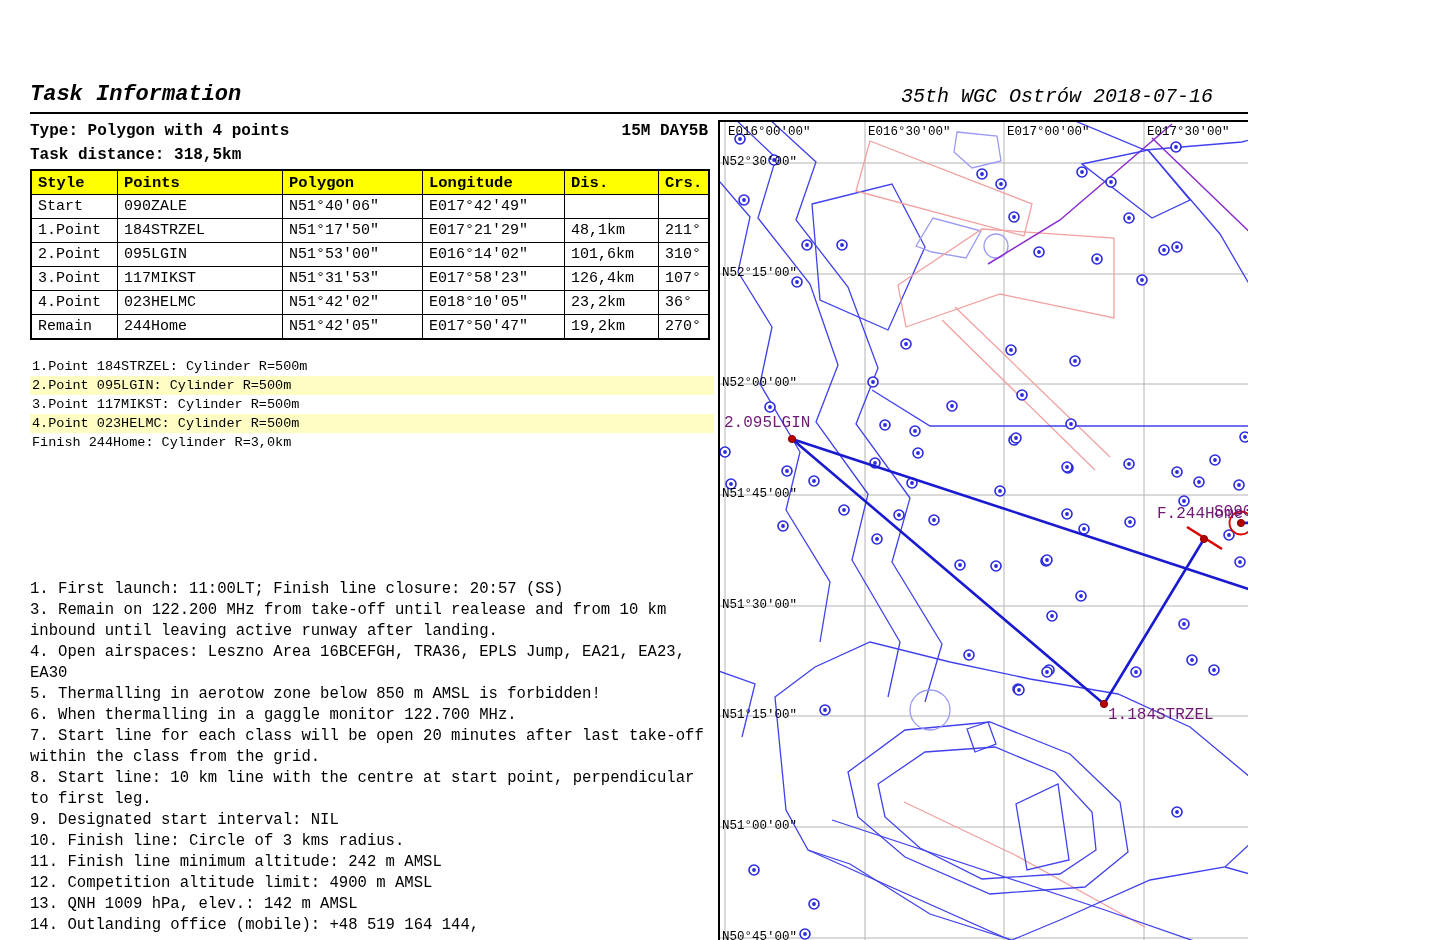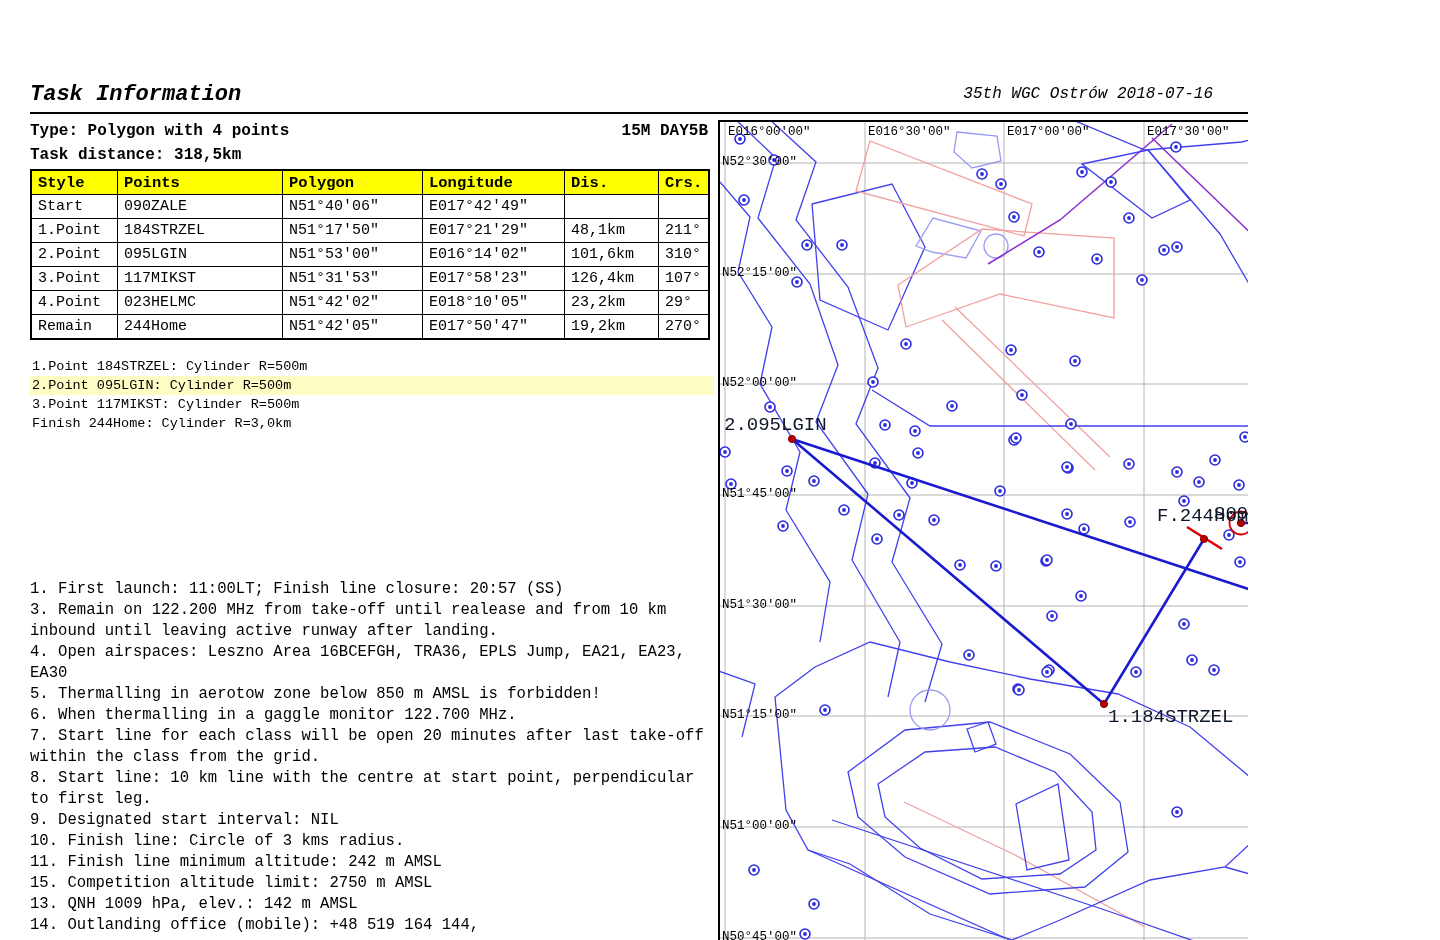--- a/index.html
+++ b/index.html
@@ -5,21 +5,21 @@
   html,body{margin:0;padding:0;background:#fff;}
   .page{position:relative;width:1248px;height:940px;background:#fff;overflow:hidden;
         font-family:Liberation Mono, monospace;color:#000;}
   
   .logo{position:absolute;top:0;left:1255px;width:185px;height:60px;}
   .logo-slash{position:absolute;left:12px;top:-6px;width:9px;height:56px;background:#252f63;transform:skewX(-18deg);}
   .logo-text{position:absolute;left:42px;top:-4px;font-weight:800;font-size:24px;line-height:26px;
              color:#252f63;letter-spacing:0.5px;}
   
   .title{position:absolute;left:30px;top:82px;font-size:22px;font-weight:bold;font-style:italic;}
-  .header-right{position:absolute;right:35px;top:85px;font-size:16px;font-style:italic;}
+  .header-right{position:absolute;right:35px;top:85px;font-size:20px;font-style:italic;}
   .title-rule{position:absolute;left:30px;top:112px;width:1375px;height:2px;background:#000;}
   
   .type-line{position:absolute;left:30px;top:122px;width:678px;font-size:16px;font-weight:bold;}
   .type-line .right{float:right;}
   .dist-line{position:absolute;left:30px;top:146px;font-size:16px;font-weight:bold;}
   
   table.task{position:absolute;left:30px;top:169px;border-collapse:collapse;font-size:15px;
              border:2px solid #000;padding-left:40px;}
   table.task th,table.task td{border:1px solid #000;height:23px;padding:0 0 0 6px;text-align:left;
              white-space:nowrap;overflow:hidden;}
@@ -30,21 +30,21 @@
   .obs-line{height:19px;padding-left:2px;}
   .obs-line.hl{background:#fdfdc4;}
   
   .notes{position:absolute;left:30px;top:579px;width:678px;font-size:15.6px;line-height:21px;}
   
   .map{position:absolute;left:718px;top:120px;width:722px;height:820px;background:#fff;
        border-left:2px solid #000;border-top:2px solid #000;border-right:2px solid #111;box-sizing:border-box;}
   .map svg{position:absolute;left:0;top:0;}
   .grid-label-lon{position:absolute;font-size:12.5px;color:#000;white-space:nowrap;}
   .grid-label-lat{position:absolute;font-size:12.5px;color:#000;white-space:nowrap;}
-  .pt-label{position:absolute;font-size:19px;color:#0f172a;white-space:nowrap;}
+  .pt-label{position:absolute;font-size:16px;color:#701a75;white-space:nowrap;}
 </style>
 </head>
 <body>
 
 <div class="page">
 
   <div class="logo">
     <div class="logo-slash"></div>
     <div class="logo-text">
       <div>GLIDING</div>
@@ -105,54 +105,55 @@
           <td class="c3">E017°58'23"</td>
           <td class="c4">126,4km</td>
           <td class="c5">107°</td>
         </tr>
         <tr>
           <td class="c0">4.Point</td>
           <td class="c1">023HELMC</td>
           <td class="c2">N51°42'02"</td>
           <td class="c3">E018°10'05"</td>
           <td class="c4">23,2km</td>
-          <td class="c5">29°</td>
+          <td class="c5">36°</td>
         </tr>
         <tr>
           <td class="c0">Remain</td>
           <td class="c1">244Home</td>
           <td class="c2">N51°42'05"</td>
           <td class="c3">E017°50'47"</td>
           <td class="c4">19,2km</td>
           <td class="c5">270°</td>
         </tr>
       </tbody>
   </table>
 
   <div class="obs">
     <div id="obs-lines">
         <div class="obs-line">1.Point 184STRZEL: Cylinder R=500m</div>
         <div class="obs-line hl">2.Point 095LGIN: Cylinder R=500m</div>
         <div class="obs-line">3.Point 117MIKST: Cylinder R=500m</div>
+        <div class="obs-line hl">4.Point 023HELMC: Cylinder R=500m</div>
         <div class="obs-line">Finish 244Home: Cylinder R=3,0km</div>
       </div>
   </div>
 
   <div class="notes" id="notes">
       <div>1. First launch: 11:00LT; Finish line closure: 20:57 (SS)</div>
       <div>3. Remain on 122.200 MHz from take-off until realease and from 10 km inbound until leaving active runway after landing.</div>
       <div>4. Open airspaces: Leszno Area 16BCEFGH, TRA36, EPLS Jump, EA21, EA23, EA30</div>
       <div>5. Thermalling in aerotow zone below 850 m AMSL is forbidden!</div>
       <div>6. When thermalling in a gaggle monitor 122.700 MHz.</div>
       <div>7. Start line for each class will be open 20 minutes after last take-off within the class from the grid.</div>
       <div>8. Start line: 10 km line with the centre at start point, perpendicular to first leg.</div>
       <div>9. Designated start interval: NIL</div>
       <div>10. Finish line: Circle of 3 kms radius.</div>
       <div>11. Finish line minimum altitude: 242 m AMSL</div>
-      <div>15. Competition altitude limit: 2750 m AMSL</div>
+      <div>12. Competition altitude limit: 4900 m AMSL</div>
       <div>13. QNH 1009 hPa, elev.: 142 m AMSL</div>
       <div>14. Outlanding office (mobile): +48 519 164 144,</div>
     </div>
 
   <div class="map">
     <svg id="map-svg" width="722" height="820" viewBox="0 0 722 820">
       <g id="grid">
           <line x1="5" y1="0" x2="5" y2="820" stroke="#b4b4b4" stroke-width="1"></line>
           <line x1="145" y1="0" x2="145" y2="820" stroke="#b4b4b4" stroke-width="1"></line>
           <line x1="284" y1="0" x2="284" y2="820" stroke="#b4b4b4" stroke-width="1"></line>

